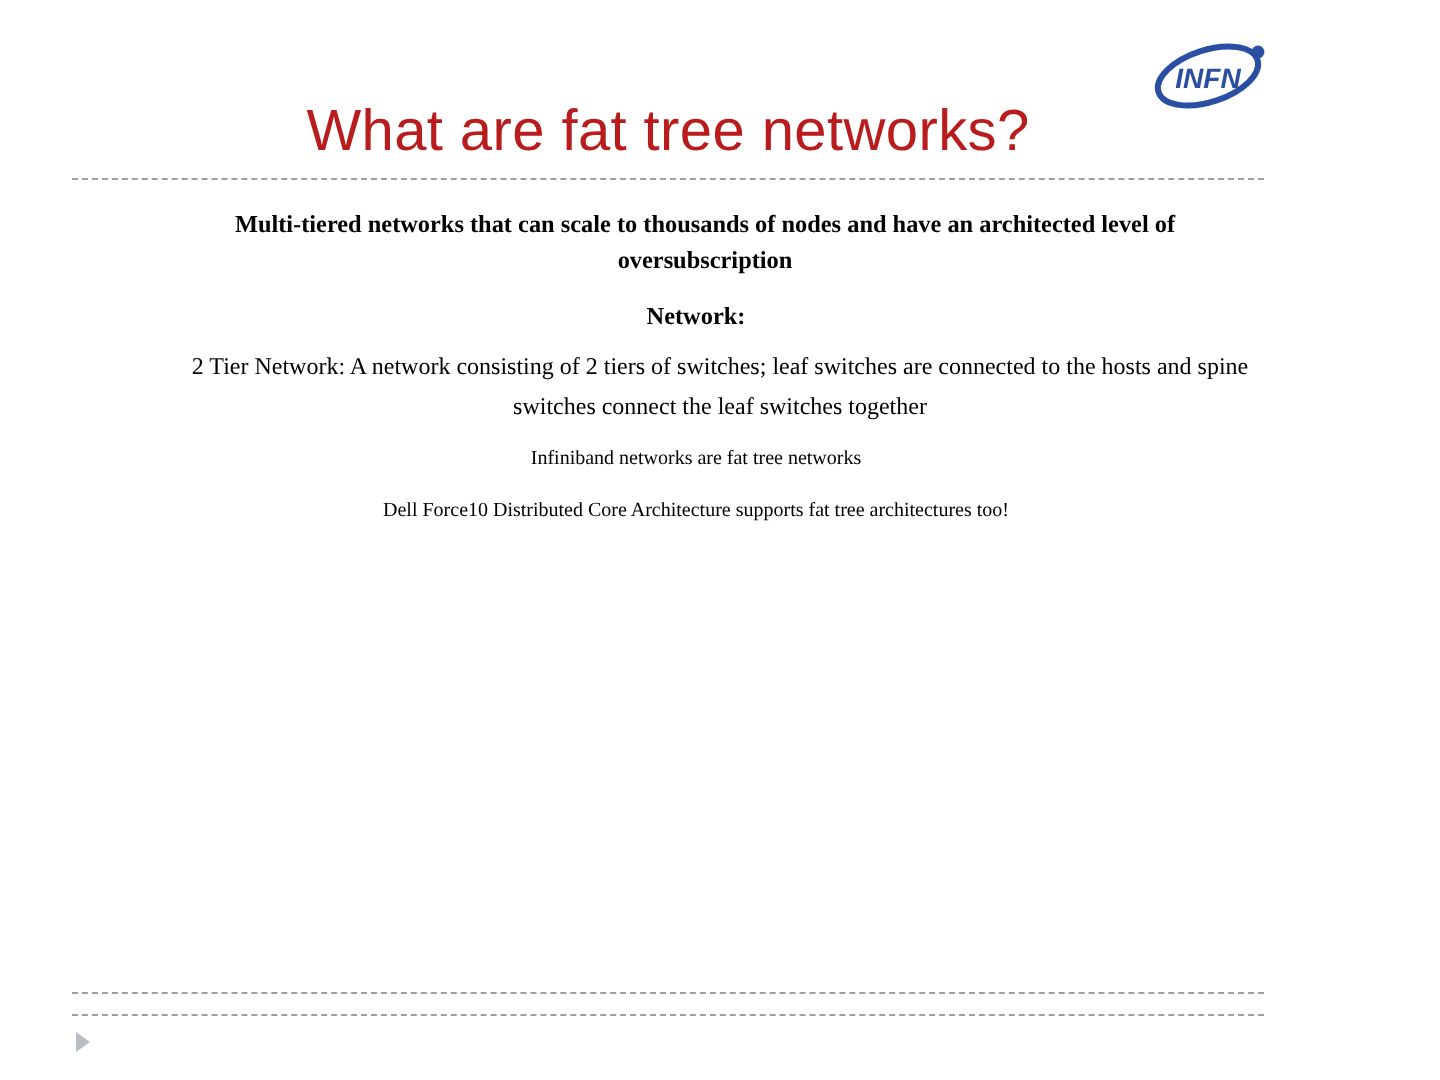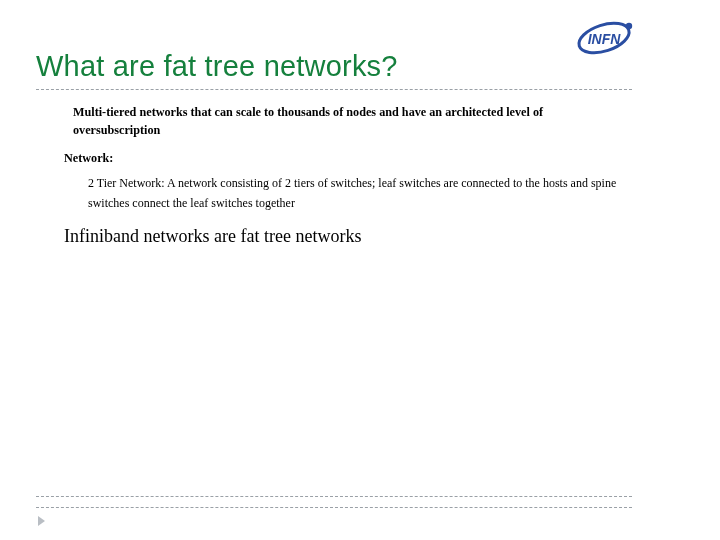--- a/index.html
+++ b/index.html
@@ -1,24 +1,24 @@
 <!DOCTYPE html>
 <html><head>
 <meta charset="utf-8">
 <style>
   * { margin: 0; padding: 0; box-sizing: border-box; }
   html, body { width: 720px; height: 540px; background: #fff; font-family: Georgia, 'Times New Roman', serif; color: #000; }
-  .slide { position: relative; width: 668px; height: 540px; padding: 28px 36px 28px 36px; }
+  .slide { position: relative; width: 668px; height: 540px; padding: 28px 36px 28px 36px; text-align: center; }
   .logo { position: absolute; top: 16px; right: 28px; width: 72px; height: 48px; }
-  .title { font-family: Arial, Helvetica, sans-serif; font-size: 29px; font-weight: 400; color: #15803d; margin-top: 22px; margin-bottom: 6px; letter-spacing: 0.2px; }
+  .title { font-family: Arial, Helvetica, sans-serif; font-size: 29px; font-weight: 400; color: #b91c1c; margin-top: 22px; margin-bottom: 6px; letter-spacing: 0.2px; }
   .dashed { border: none; border-top: 1px dashed #9aa0a6; margin: 0 0 14px 0; width: 100%; }
   .intro { font-size: 12.2px; font-weight: 700; line-height: 1.45; margin-bottom: 12px; margin-left: 37px; }
   .examples-label { font-size: 12.2px; font-weight: 700; margin-left: 28px; margin-bottom: 8px; }
   .tier { font-size: 12px; line-height: 1.65; margin-left: 52px; margin-bottom: 8px; max-width: 592px; font-family: Liberation Serif, serif; }
-  .note { font-size: 18px; line-height: 1.6; margin-left: 28px; margin-bottom: 10px; }
+  .note { font-size: 10px; line-height: 1.6; margin-left: 28px; margin-bottom: 10px; }
   .footer-lines { position: absolute; left: 36px; right: 36px; bottom: 32px; }
   .footer-lines hr { border: none; border-top: 1px dashed #9aa0a6; margin-top: 10px; }
   .corner-mark { position: absolute; left: 38px; bottom: 14px; width: 0; height: 0; border-top: 5px solid transparent; border-bottom: 5px solid transparent; border-left: 7px solid #b9bec4; }
 </style>
 </head>
 <body>
 
 <div class="slide">
 
   <div class="logo">
@@ -32,20 +32,21 @@
   <h1 class="title">What are fat tree networks?</h1>
   <hr class="dashed">
 
   <p class="intro">Multi-tiered networks that can scale to thousands of nodes and have an architected level of oversubscription</p>
 
   <p class="examples-label">Network:</p>
 
   <p class="tier">2 Tier Network: A network consisting of 2 tiers of switches; leaf switches are connected to the hosts and spine switches connect the leaf switches together</p>
 
   <p class="note">Infiniband networks are fat tree networks</p>
+  <p class="note">Dell Force10 Distributed Core Architecture supports fat tree architectures too!</p>
 
   <div class="footer-lines">
     <hr>
       <hr>
   </div>
   <div class="corner-mark"></div>
 
 </div>
 
 </body></html>

